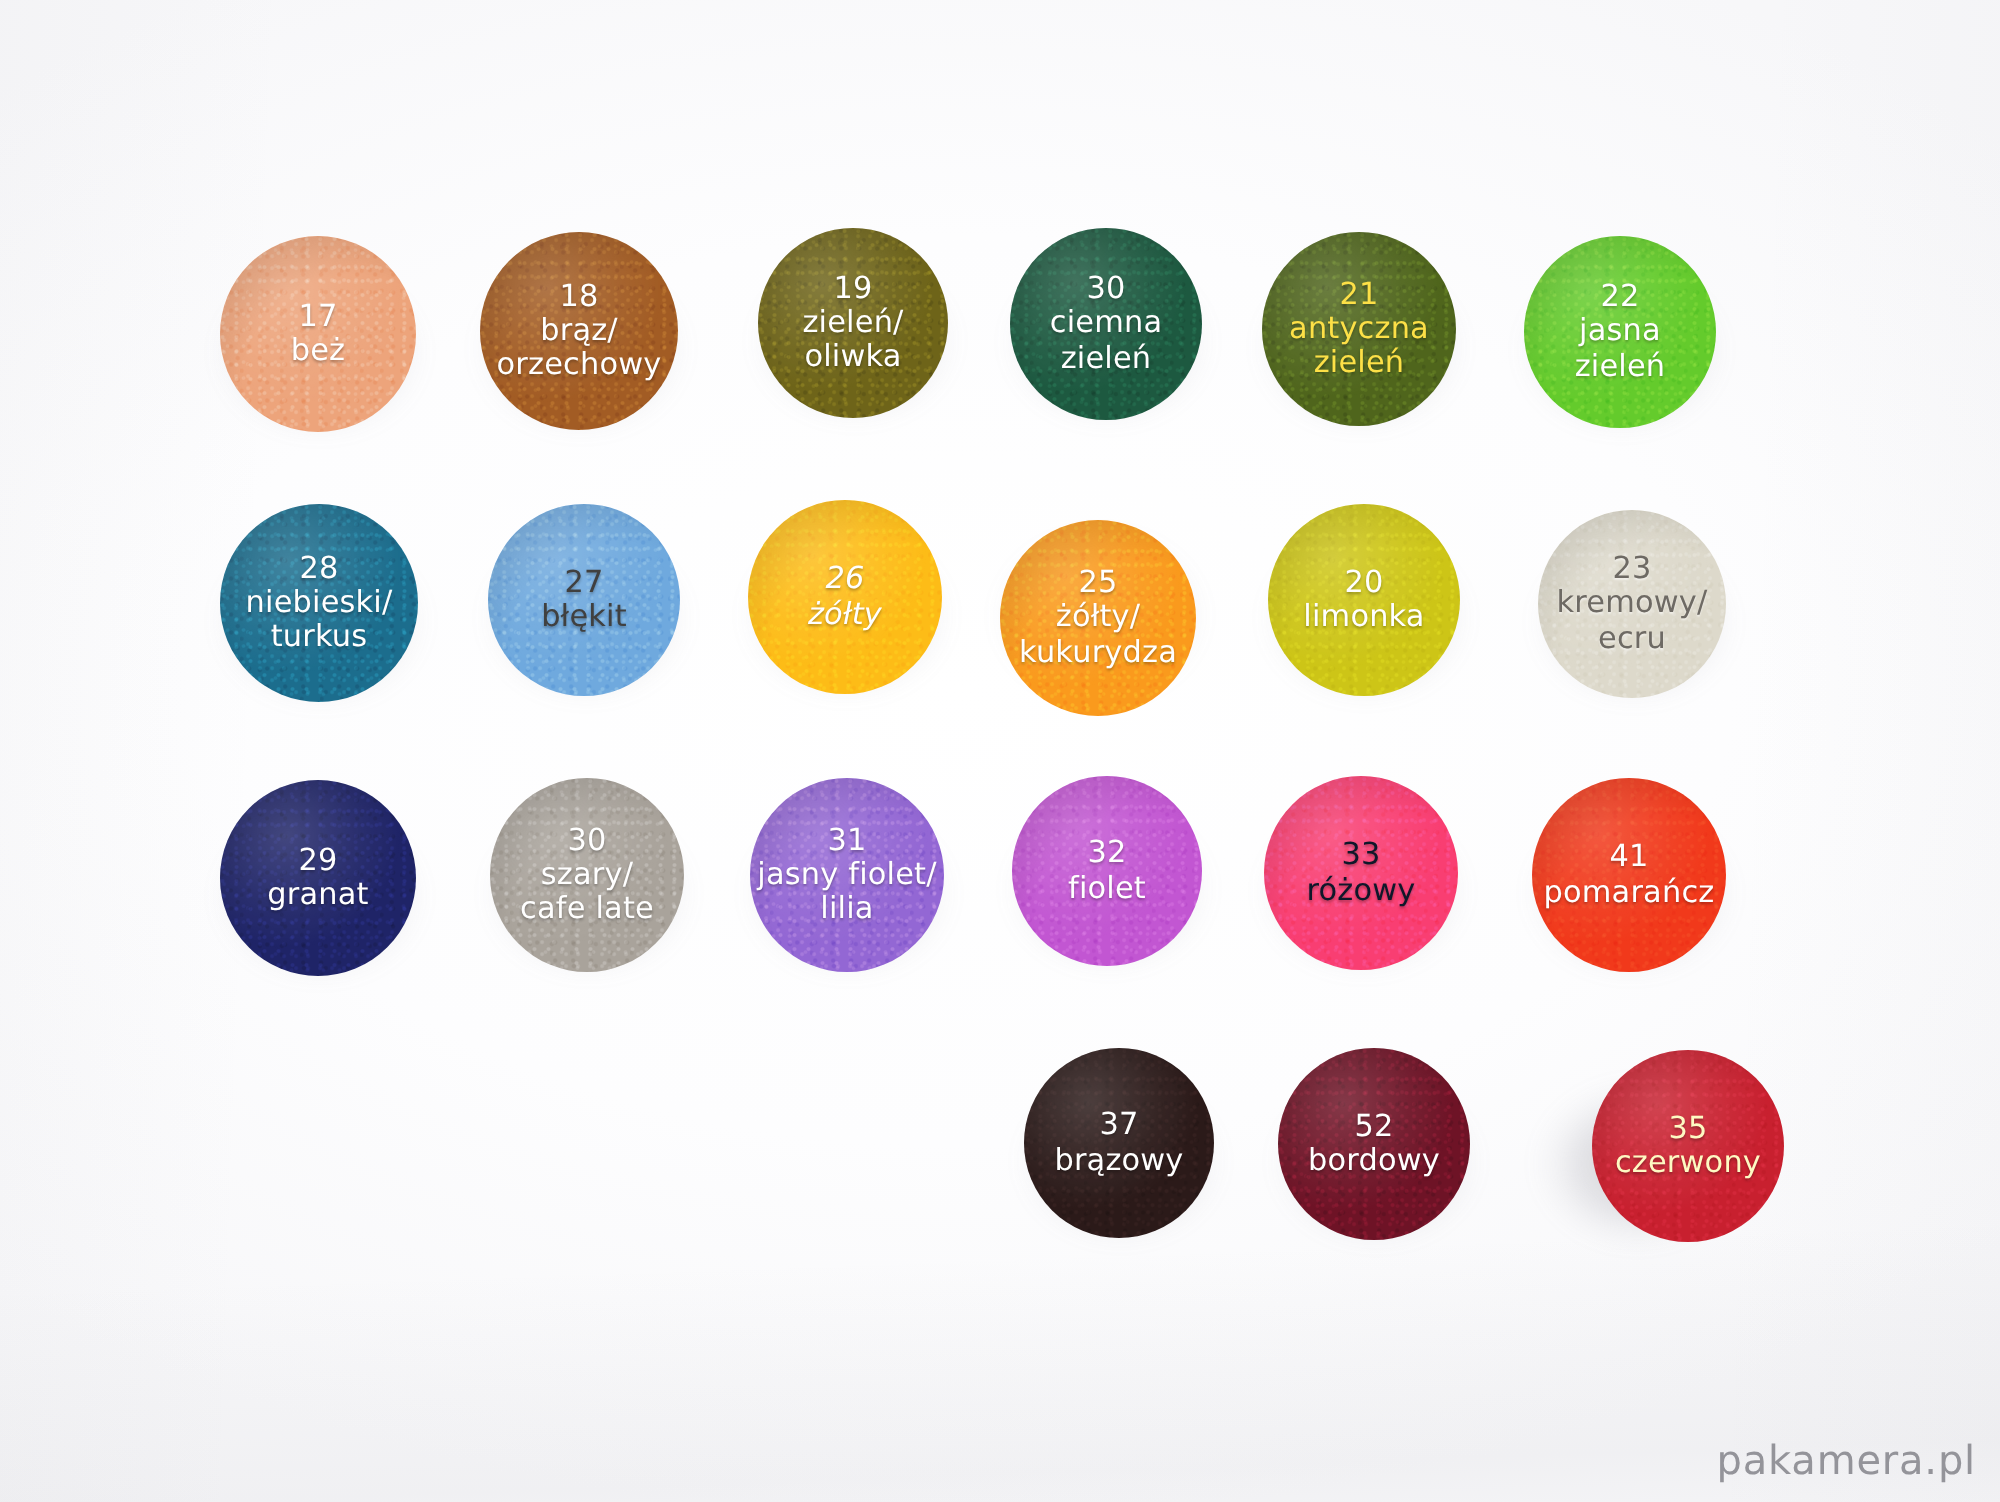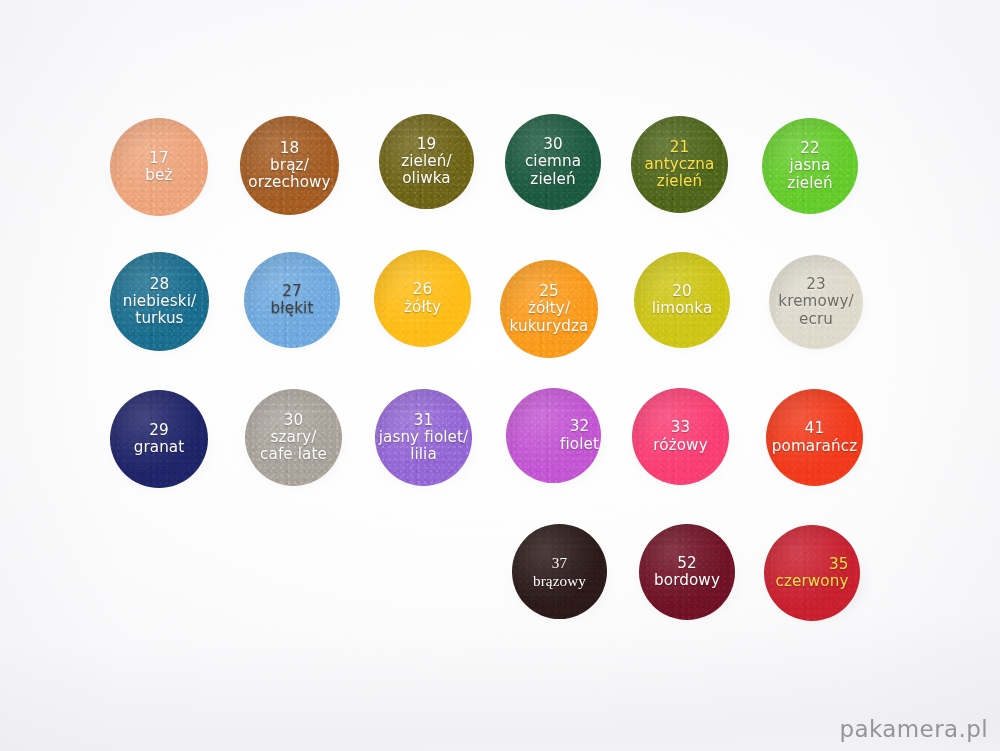--- a/index.html
+++ b/index.html
@@ -108,21 +108,21 @@
                 rgba(120,120,132,0.05) 78%, rgba(0,0,0,0) 100%);
     filter: blur(4px);
     pointer-events: none;
   }
 
   #watermark {
     position: absolute;
     right: 12px;
     bottom: 9px;
     font-family: "DejaVu Sans", sans-serif;
-    font-size: 23px;
+    font-size: 20px;
     letter-spacing: 0.4px;
     color: #8d8d93;
     opacity: 0.92;
     font-weight: 400;
     text-transform: lowercase;
     user-select: none;
   }
 </style>
 </head>
 <body>
@@ -183,21 +183,21 @@
       </div>
       <div class="swatch" style="left: 110px; top: 252px; width: 99px; height: 99px; background-color: rgb(28, 109, 141); color: rgb(255, 255, 255);">
         <span class="lbl">28
 niebieski/
 turkus</span>
       </div>
       <div class="swatch" style="left: 244px; top: 252px; width: 96px; height: 96px; background-color: rgb(111, 169, 222); color: #404040;">
         <span class="lbl">27
 błękit</span>
       </div>
-      <div class="swatch" style="left: 374px; top: 250px; width: 97px; height: 97px; background-color: rgb(253, 188, 23); color: rgb(255, 255, 255);">
+      <div class="swatch" style="left: 374px; top: 250px; width: 97px; height: 97px; background-color: rgb(253, 188, 23); color: rgb(255, 255, 255); font-style: italic;">
         <span class="lbl">26
 żółty</span>
       </div>
       <div class="swatch" style="left: 500px; top: 260px; width: 98px; height: 98px; background-color: rgb(250, 154, 29); color: rgb(255, 255, 255);">
         <span class="lbl">25
 żółty/
 kukurydza</span>
       </div>
       <div class="swatch" style="left: 634px; top: 252px; width: 96px; height: 96px; background-color: rgb(205, 197, 23); color: rgb(255, 255, 255);">
         <span class="lbl">20
@@ -215,40 +215,40 @@
       <div class="swatch" style="left: 245px; top: 389px; width: 97px; height: 97px; background-color: rgb(169, 163, 155); color: rgb(255, 255, 255);">
         <span class="lbl">30
 szary/
 cafe late</span>
       </div>
       <div class="swatch" style="left: 375px; top: 389px; width: 97px; height: 97px; background-color: rgb(147, 103, 212); color: rgb(255, 255, 255);">
         <span class="lbl">31
 jasny fiolet/
 lilia</span>
       </div>
-      <div class="swatch" style="left: 506px; top: 388px; width: 95px; height: 95px; background-color: rgb(194, 86, 210); color: rgb(255, 255, 255); justify-content: flex-end;">
+      <div class="swatch" style="left: 506px; top: 388px; width: 95px; height: 95px; background-color: rgb(194, 86, 210); color: rgb(255, 255, 255);">
         <span class="lbl">32
 fiolet</span>
       </div>
-      <div class="swatch" style="left: 632px; top: 388px; width: 97px; height: 97px; background-color: rgb(249, 62, 114); color: #ffffff;">
+      <div class="swatch" style="left: 632px; top: 388px; width: 97px; height: 97px; background-color: rgb(249, 62, 114); color: #0f172a;">
         <span class="lbl">33
 różowy</span>
       </div>
       <div class="swatch" style="left: 766px; top: 389px; width: 97px; height: 97px; background-color: rgb(241, 57, 27); color: rgb(255, 255, 255);">
         <span class="lbl">41
 pomarańcz</span>
       </div>
-      <div class="swatch" style="left: 512px; top: 524px; width: 95px; height: 95px; background-color: rgb(43, 26, 25); color: rgb(255, 255, 255); font-family: Liberation Serif, serif;">
+      <div class="swatch" style="left: 512px; top: 524px; width: 95px; height: 95px; background-color: rgb(43, 26, 25); color: rgb(255, 255, 255);">
         <span class="lbl">37
 brązowy</span>
       </div>
       <div class="swatch" style="left: 639px; top: 524px; width: 96px; height: 96px; background-color: rgb(110, 19, 38); color: rgb(255, 255, 255);">
         <span class="lbl">52
 bordowy</span>
       </div>
-      <div class="swatch" style="left: 764px; top: 525px; width: 96px; height: 96px; background-color: rgb(200, 32, 47); color: #fde047; text-align: right;">
+      <div class="swatch" style="left: 796px; top: 525px; width: 96px; height: 96px; background-color: rgb(200, 32, 47); color: #fef9c3;">
         <span class="lbl">35
 czerwony</span>
       </div>
     </div>
 
   <div id="watermark">pakamera.pl</div>
 </div>
 
 </body></html>

